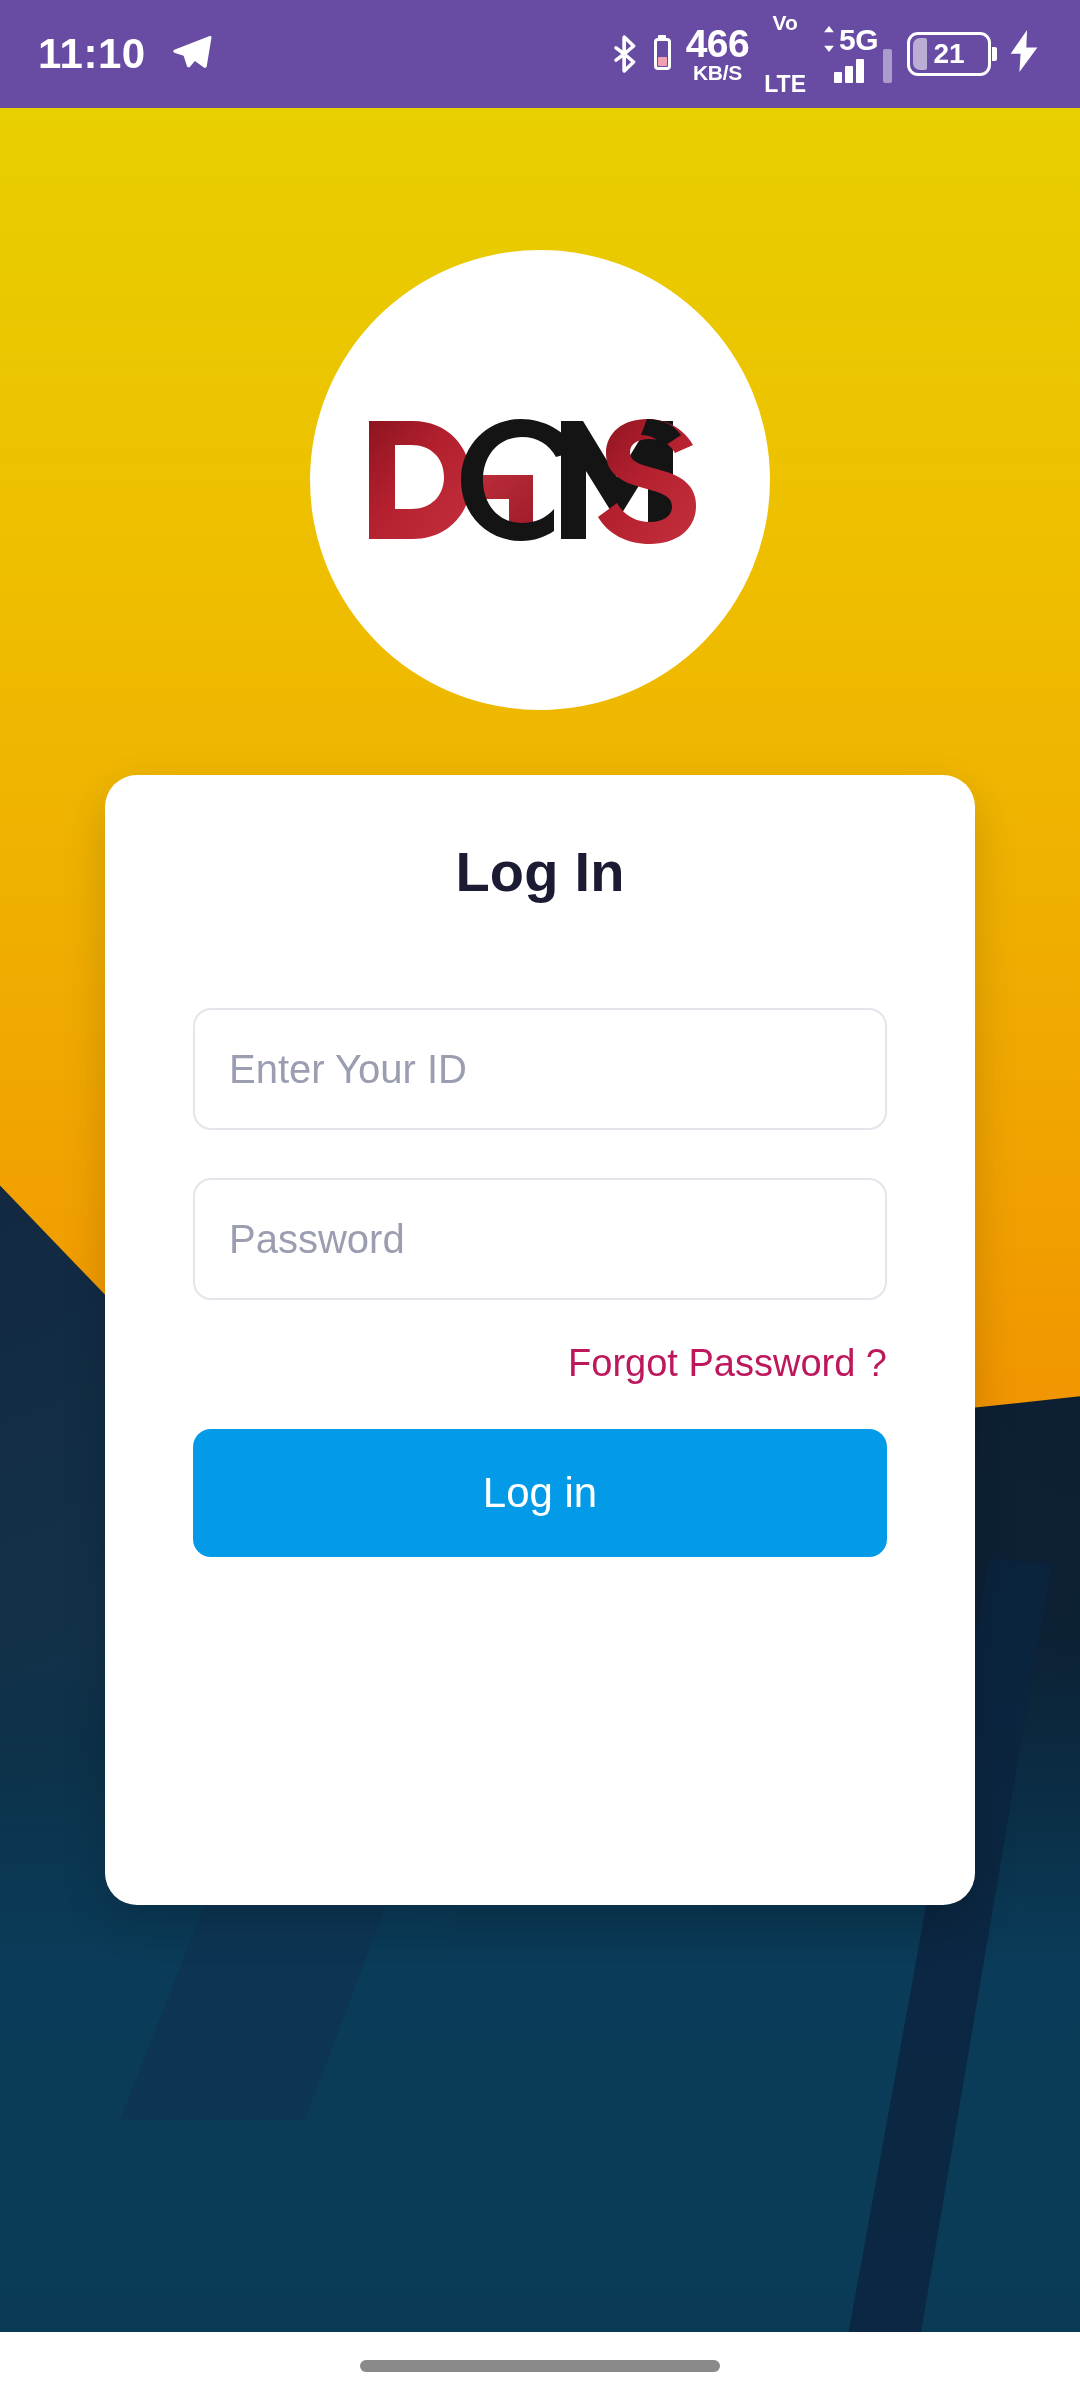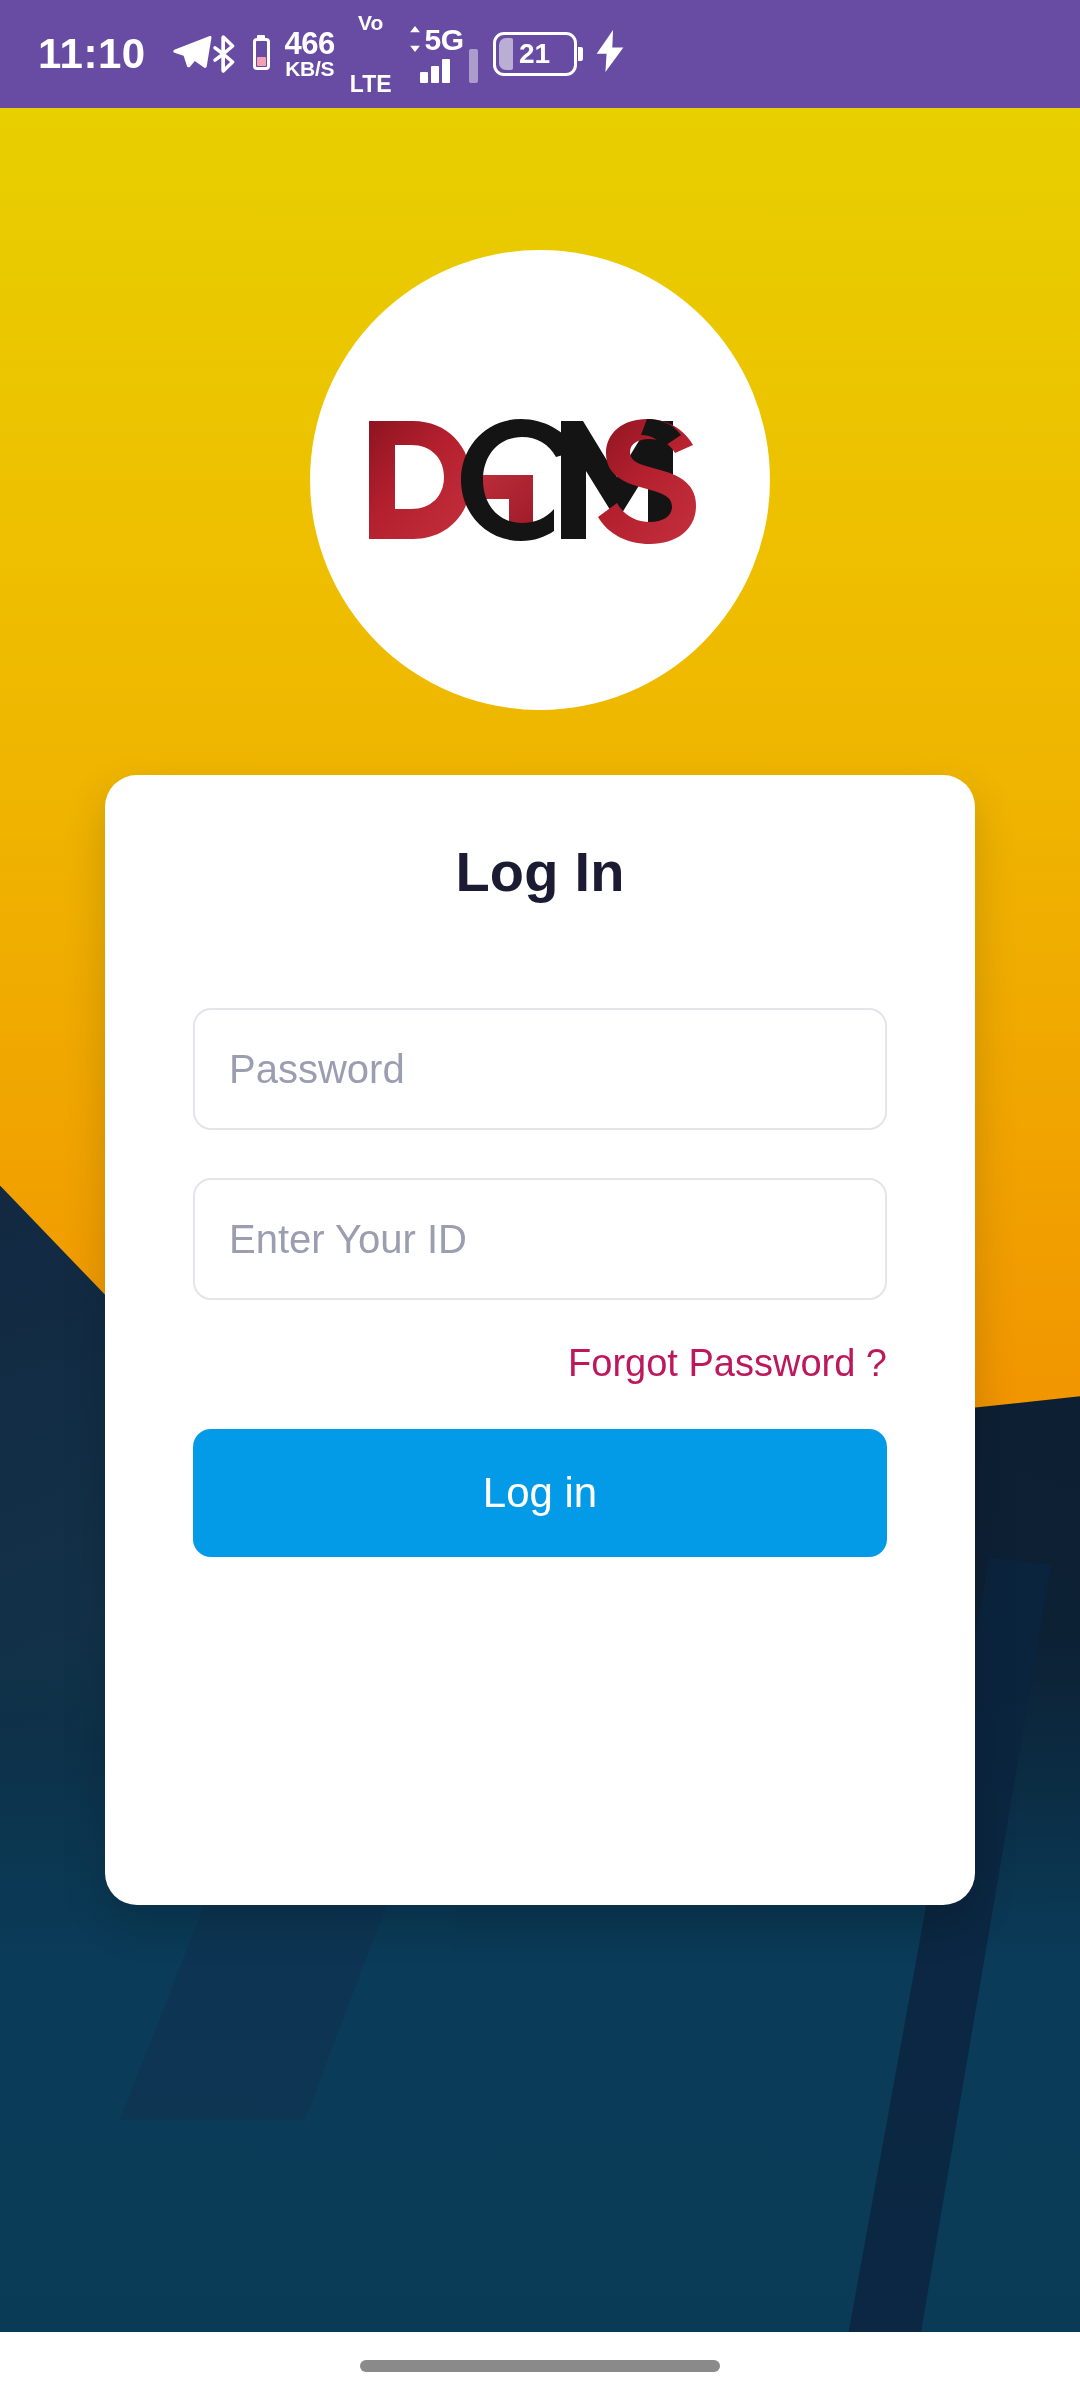--- a/index.html
+++ b/index.html
@@ -83,21 +83,21 @@
     opacity:.5;
     z-index:2;
   }
 
   
   .statusbar {
     position:absolute; left:0; top:0;
     width:1080px; height:108px;
     background:#684ca3;
     display:flex; align-items:center;
-    justify-content:flex-start;
+    justify-content:space-between;
     padding:0 40px 0 38px;
     z-index:30;
     color:#ffffff;
   }
   .sb-left { display:flex; align-items:center; gap:26px; }
   .sb-clock { font-size:42px; font-weight:600; letter-spacing:.5px; line-height:1; }
   .sb-right { display:flex; align-items:center; gap:15px; }
 
   .ic-bt { width:26px; height:38px; display:block; }
   .ic-btbatt {
@@ -111,21 +111,21 @@
     width:8px; height:4px; background:#fff; border-radius:1px;
   }
   .ic-btbatt::after{
     content:""; position:absolute; left:1px; right:1px; bottom:1px;
     height:9px; background:#f2a0b4; border-radius:1px;
   }
   .netspeed {
     display:flex; flex-direction:column; align-items:center;
     line-height:.98; font-weight:700;
   }
-  .netspeed .n1 { font-size:31px; letter-spacing:-.5px; }
+  .netspeed .n1 { font-size:39px; letter-spacing:-.5px; }
   .netspeed .n2 { font-size:21px; letter-spacing:-.3px; }
   .volte {
     display:flex; flex-direction:column; align-items:center;
     line-height:1.0; font-weight:700;
   }
   .volte .v1 { font-size:21px; }
   .volte .v2 { font-size:23px;margin-top:40px; }
   .fiveg-wrap { display:flex; align-items:flex-end; gap:3px; }
   .fiveg-col { display:flex; flex-direction:column; align-items:center; line-height:1; }
   .fiveg-top { display:flex; align-items:center; gap:2px; }
@@ -353,25 +353,25 @@
         <path d="M300 4 c14 0 26 5 34 16 l-18 12 c-5 -8 -12 -12 -22 -12z" transform="translate(-18,0)" fill="#141414"></path>
       </svg>
     </div>
   </div>
 
   <div class="card">
 
     <div class="card-title">Log In</div>
 
     <div class="field">
+      <span class="field-text">Enter Your ID</span>
+    </div>
+
+    <div class="field">
       <span class="field-text">Password</span>
-    </div>
-
-    <div class="field">
-      <span class="field-text">Enter Your ID</span>
     </div>
 
     <div class="forgot">Forgot Password ?</div>
 
     <button class="login-btn">Log in</button>
 
 
   </div>
 
   <div class="navbar">

